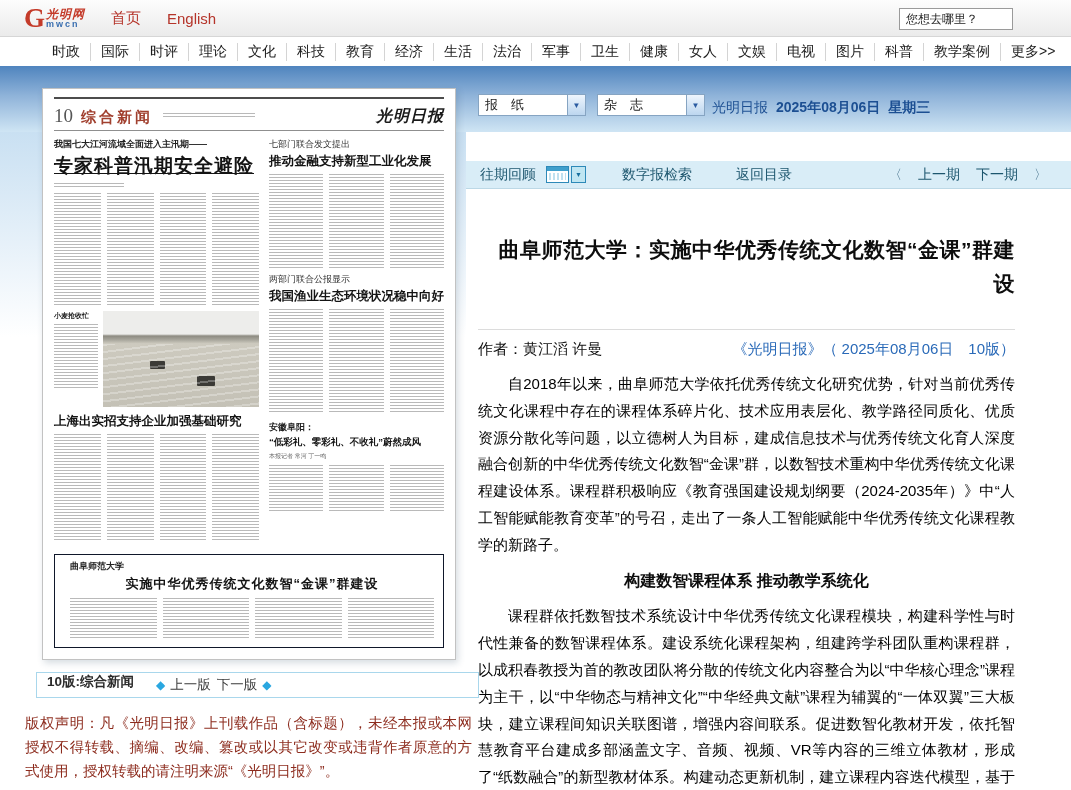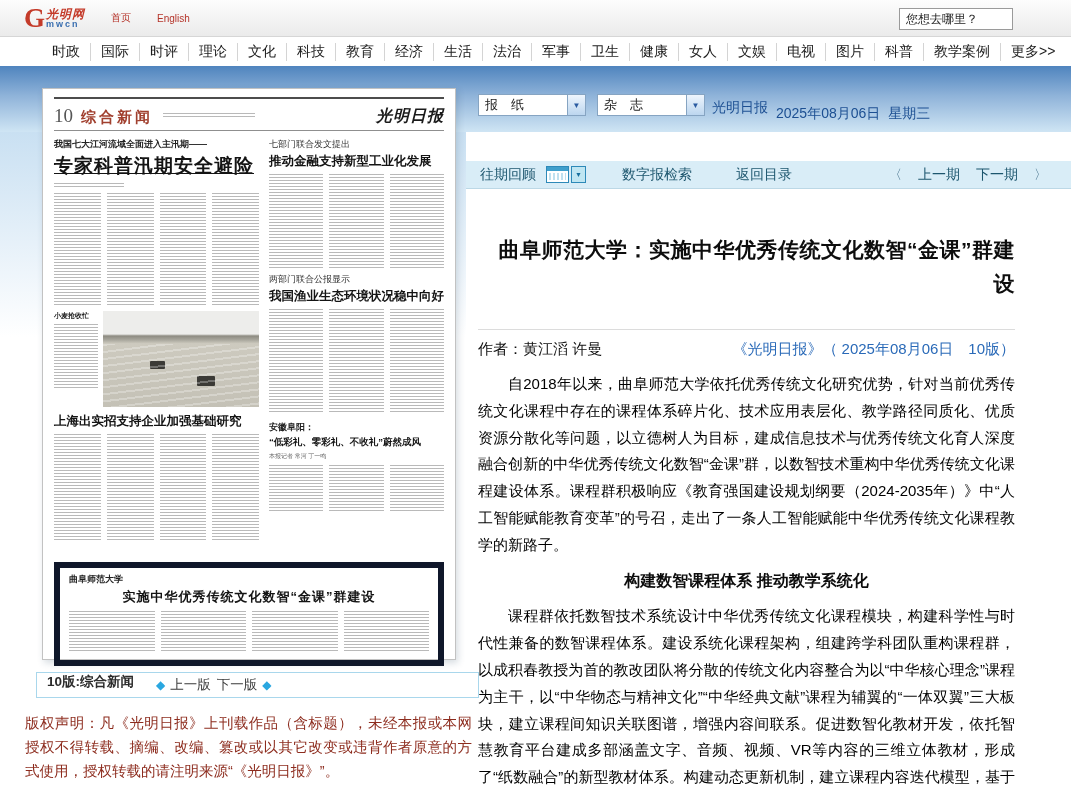--- a/index.html
+++ b/index.html
@@ -8,21 +8,21 @@
 
   
   .topbar{position:absolute;left:0;top:0;width:1071px;height:37px;
           background:linear-gradient(180deg,#fdfdfd,#ebebeb);border-bottom:1px solid #d6d6d6;
           display:flex;align-items:center;padding:0;box-sizing:border-box;}
   .logo{display:flex;align-items:center;margin-left:24px;cursor:pointer;}
   .logo-g{font-family:"Liberation Serif",serif;font-size:27px;font-weight:bold;color:#c43b2a;line-height:1;}
   .logo-txt{display:flex;flex-direction:column;line-height:1;margin-left:1px;}
   .logo-cn{font-size:12px;font-weight:bold;color:#c43b2a;font-style:italic;letter-spacing:1px;}
   .logo-en{font-size:9px;font-weight:bold;color:#3a6fb0;letter-spacing:2px;}
-  .top-link{font-size:10px;color:#b5342a;margin-left:26px;cursor:pointer;}
+  .top-link{font-size:15px;color:#b5342a;margin-left:26px;cursor:pointer;}
   .search-box{position:absolute;right:58px;top:8px;width:100px;height:20px;border:1px solid #9a9a9a;
               background:#fff;font-size:12px;color:#222;padding:0 6px;box-sizing:content-box;outline:none;
               font-family:inherit;}
 
   
   .navbar{position:absolute;left:0;top:38px;width:1071px;height:28px;background:#fff;
           display:flex;align-items:center;justify-content:space-between;padding:0 42px;box-sizing:border-box;}
   .nav-item{font-size:14px;color:#1c1c1c;cursor:pointer;white-space:nowrap;padding:0 10px;}
   .nav-item + .nav-item{border-left:1px solid #d4d4d4;}
 
@@ -58,21 +58,21 @@
   .photo-row{display:flex;gap:5px;margin:6px 0;}
   .cap-box{width:44px;}
   .cap-title{font-size:7px;font-weight:bold;color:#222;margin-bottom:3px;}
   .photo{position:relative;flex:1;height:96px;overflow:hidden;
          background:linear-gradient(180deg,#ededeb 0%,#ededeb 24%,#8d8b81 26%,#a8a69c 30%,#cdcabf 34%,#c4c1b6 100%);}
   .photo::after{content:"";position:absolute;left:0;top:34%;width:100%;height:66%;
          background:repeating-linear-gradient(173deg,rgba(255,255,255,.28) 0 2px,transparent 2px 7px);}
   .harv{position:absolute;background:#3b3a36;border-radius:1px;}
   .harv.h1{left:30%;top:52%;width:15px;height:8px;}
   .harv.h2{left:60%;top:68%;width:18px;height:10px;}
-  .np-box{border:6px solid #0f172a;margin-top:20px;padding:5px 9px 7px 9px;}
+  .np-box{border:1px solid #0f172a;margin-top:12px;padding:5px 9px 7px 15px;}
   .np-box-h{font-size:13px;font-weight:bold;color:#141414;text-align:center;letter-spacing:1px;margin:2px 0 5px 0;}
 
   
   .pagenav{position:absolute;left:36px;top:672px;width:421px;height:24px;border:1px solid #a9d7ec;background:#fff;
            display:flex;padding:0 10px;box-sizing:content-box;font-size:13.5px;}
   .pagenav-label{font-weight:bold;color:#2b2b2b;}
   .pn-group{display:flex;align-items:center;margin-left:22px;gap:5px;cursor:pointer;}
   .pn-diamond{color:#2aa7e0;font-size:12px;line-height:1;}
   .pn-link{color:#3a3a3a;}
 
@@ -82,21 +82,21 @@
 
   
   .selects{position:absolute;left:478px;top:94px;display:flex;gap:11px;align-items:flex-start;}
   .sel{width:108px;height:22px;background:#fff;border:1px solid #86a4c2;display:flex;align-items:center;
        box-sizing:border-box;cursor:pointer;}
   .sel-label{font-size:13px;color:#222;padding-left:6px;flex:1;}
   .sel-btn{width:17px;height:100%;background:linear-gradient(180deg,#eef5fd,#bcd6ef);border-left:1px solid #86a4c2;
            display:flex;align-items:center;justify-content:center;}
   .sel-arrow{font-size:8px;color:#2a5aa0;}
   .issue-date{position:absolute;left:712px;top:99px;font-size:14px;color:#1c4f92;display:flex;gap:8px;}
-  .issue-date .bold{font-weight:normal;margin-top:6px;}
+  .issue-date .bold{font-weight:bold;}
 
   
   .toolbar{position:absolute;left:466px;top:161px;width:605px;height:28px;background:#d9edf7;
            border-bottom:1px solid #bcd8e6;display:flex;align-items:center;padding:0 24px 0 14px;
            box-sizing:border-box;font-size:14px;color:#1d566e;}
   .tb-link{cursor:pointer;white-space:nowrap;}
   .cal-group{display:flex;align-items:center;gap:2px;margin-left:10px;}
   .cal-icon{width:21px;height:15px;border:1px solid #2d89b8;background:#fff;position:relative;cursor:pointer;}
   .cal-icon::before{content:"";position:absolute;left:0;top:0;width:100%;height:4px;background:#3f9fcc;}
   .cal-icon::after{content:"";position:absolute;left:2px;top:6px;right:2px;bottom:2px;

